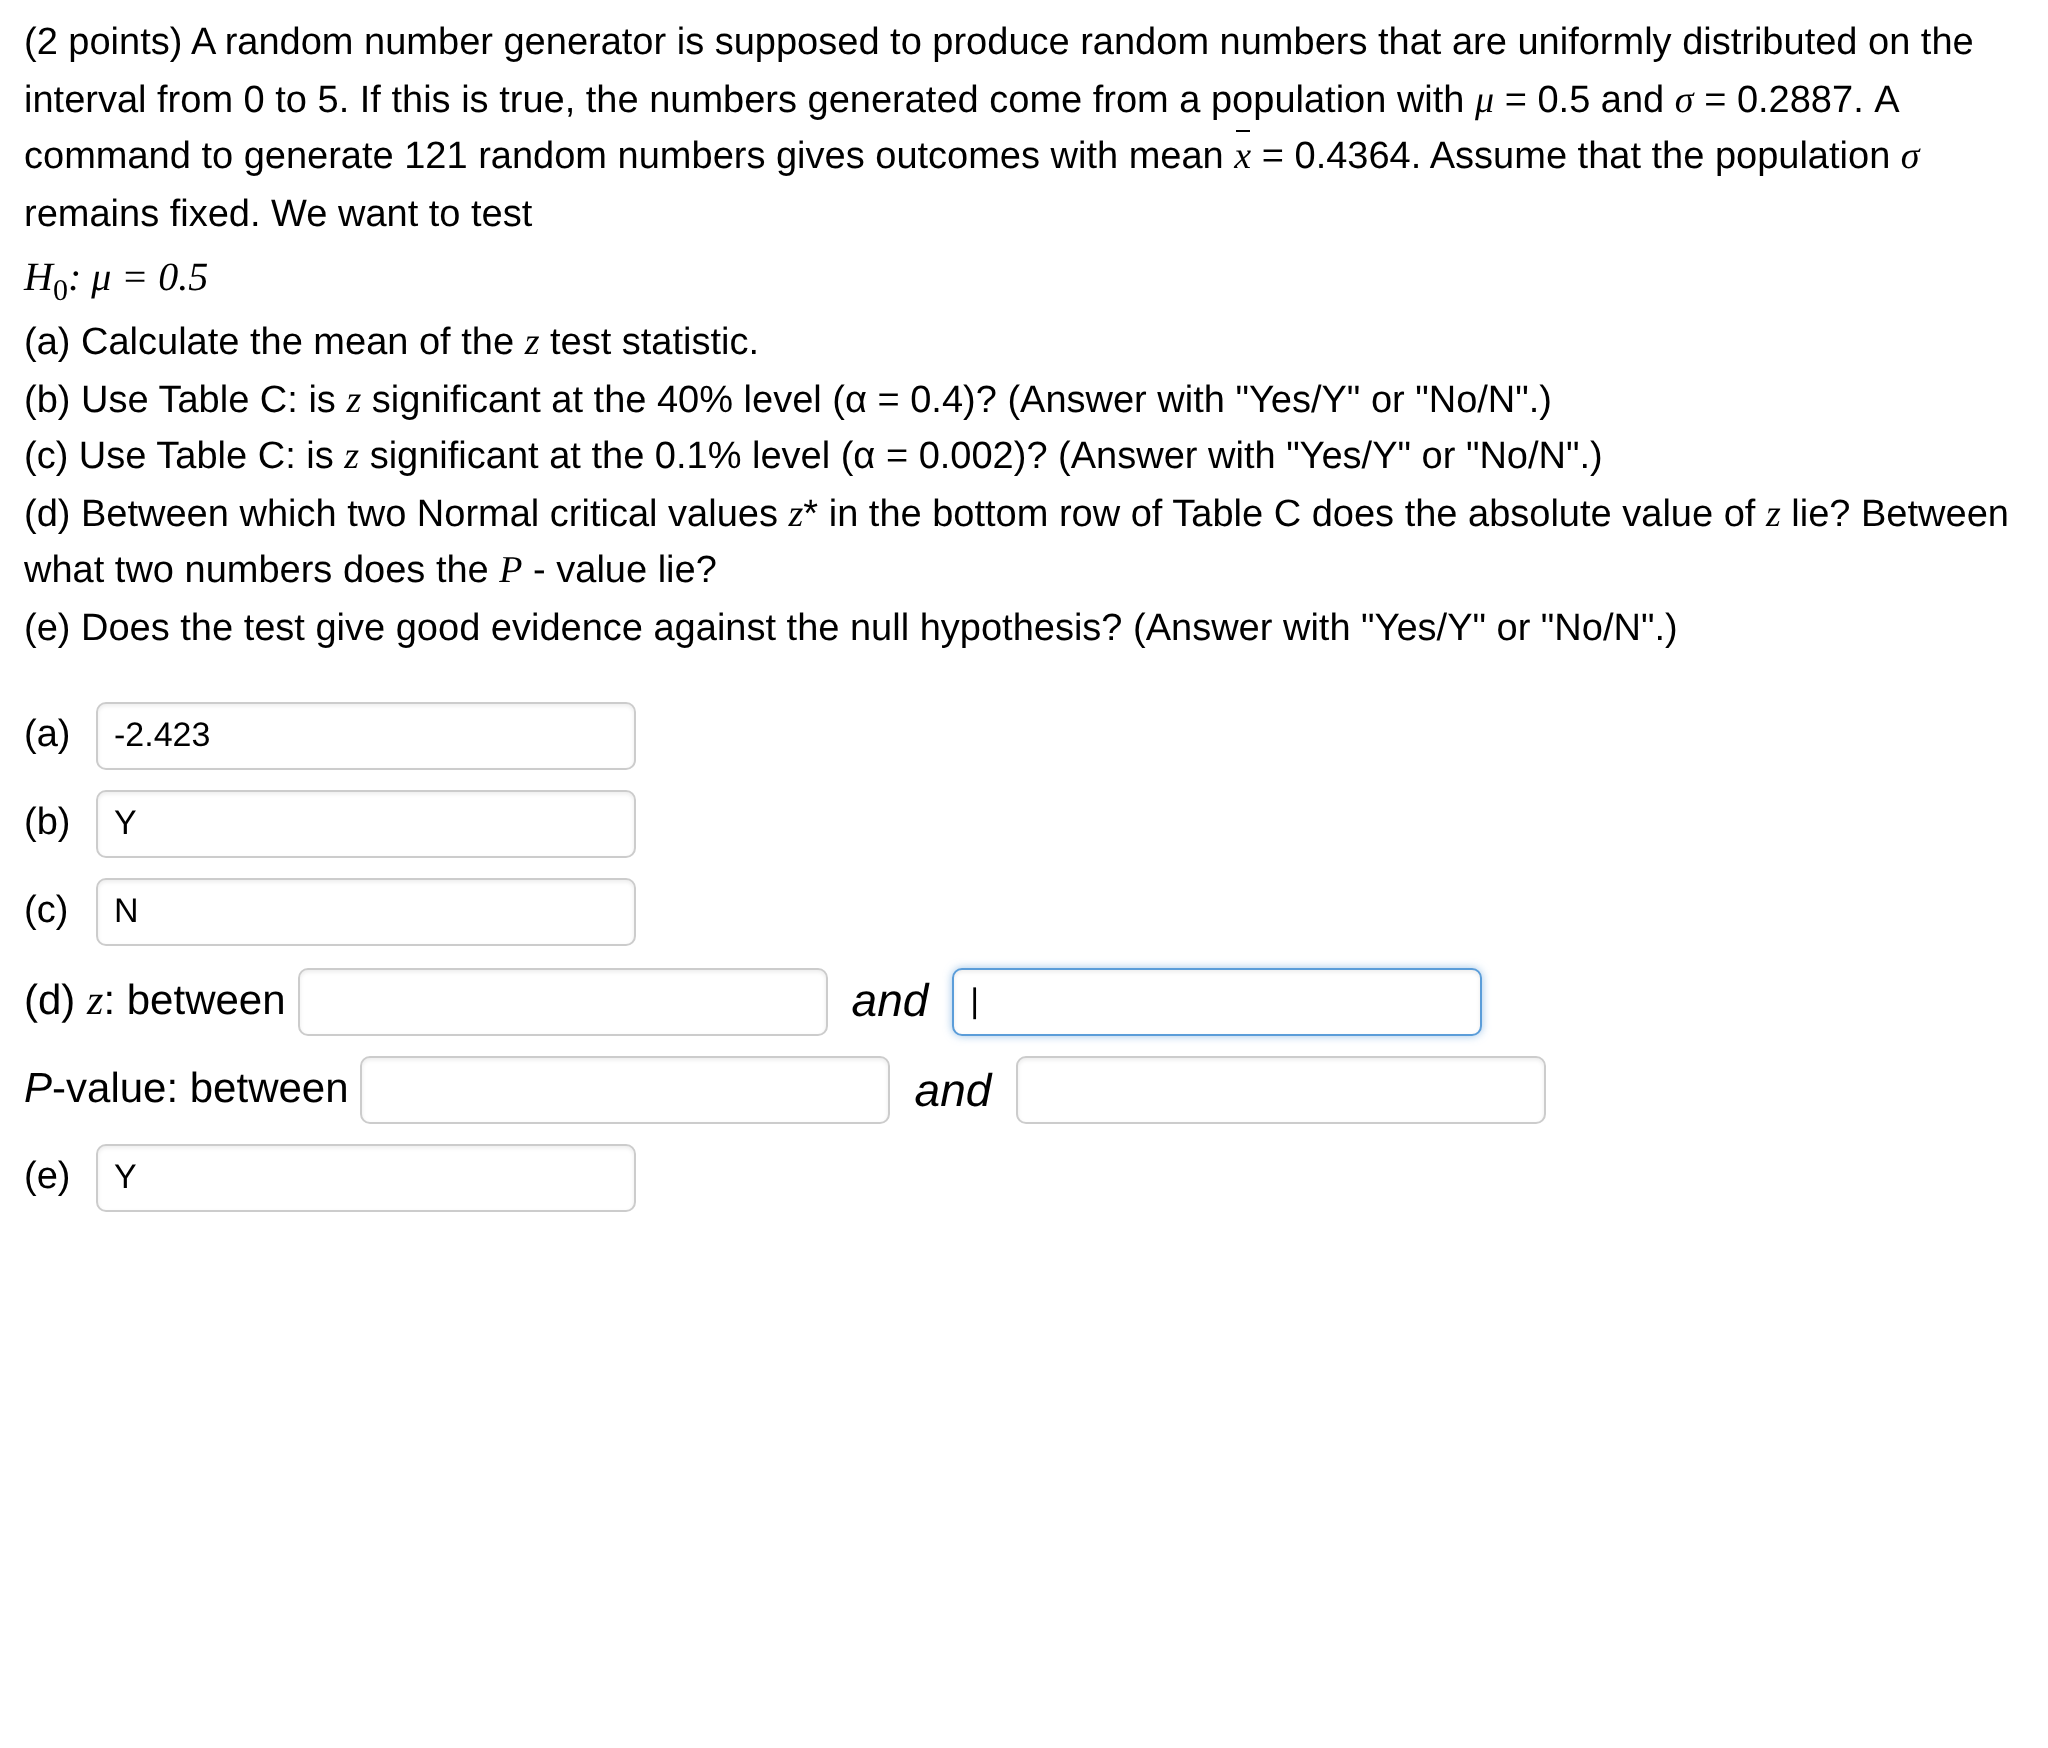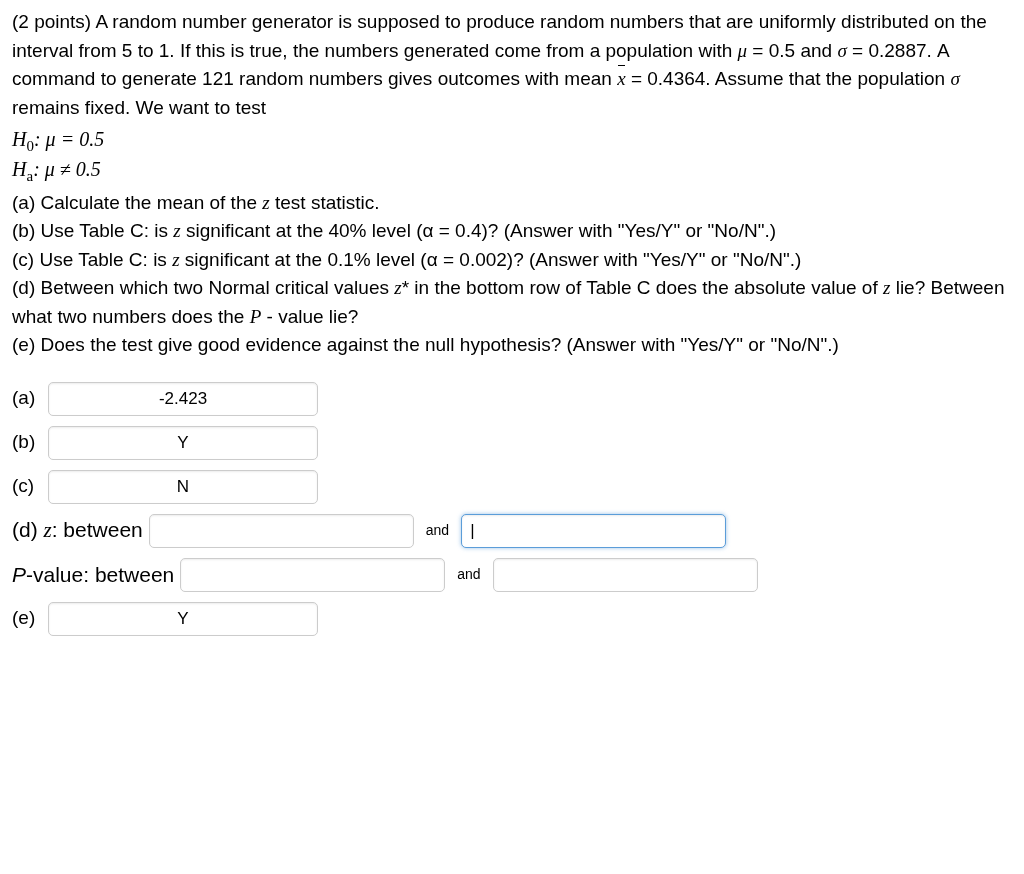--- a/index.html
+++ b/index.html
@@ -76,55 +76,52 @@
       height: 34px;
       padding: 4px 8px;
       font-size: 17px;
       border: 1px solid #ccc;
       border-radius: 5px;
       box-shadow: inset 0 1px 2px rgba(0,0,0,0.08);
       font-family: Arial, Helvetica, sans-serif;
     }
     .input-normal {
       width: 270px;
-      text-align: center;
     }
     .input-wide {
       width: 265px;
     }
     .and-label {
-      font-size: 14px;
+      font-size: 23px;
       padding: 0 6px;
+      font-style: italic;
     }
     .italic {
       font-style: italic;
     }
   </style>
 </head>
 <body>
 
 <div class="question-text">
   <span>(2 points)</span>
-  <span>A random number generator is supposed to produce random numbers that are uniformly distributed on the interval from 5 to 1. If this is true, the numbers generated come from a population with</span>
+  <span>A random number generator is supposed to produce random numbers that are uniformly distributed on the interval from 0 to 5. If this is true, the numbers generated come from a population with</span>
   <span class="math-var">μ</span>
   <span>= 0.5 and</span>
   <span class="math-var">σ</span>
   <span>= 0.2887. A command to generate 121 random numbers gives outcomes with mean</span>
   <span class="xbar">x</span>
   <span>= 0.4364. Assume that the population</span>
   <span class="math-var">σ</span>
   <span>remains fixed. We want to test</span>
 </div>
 
 <div class="hypotheses">
   <div>
     <span>H</span><span class="sub">0</span><span>: μ = 0.5</span>
-  </div>
-  <div>
-    <span>H</span><span class="sub">a</span><span>: μ ≠ 0.5</span>
   </div>
 </div>
 
 <div class="parts">
   <div class="part">
     <span>(a) Calculate the mean of the</span>
     <span class="math-var">z</span>
     <span>test statistic.</span>
   </div>
   <div class="part">

